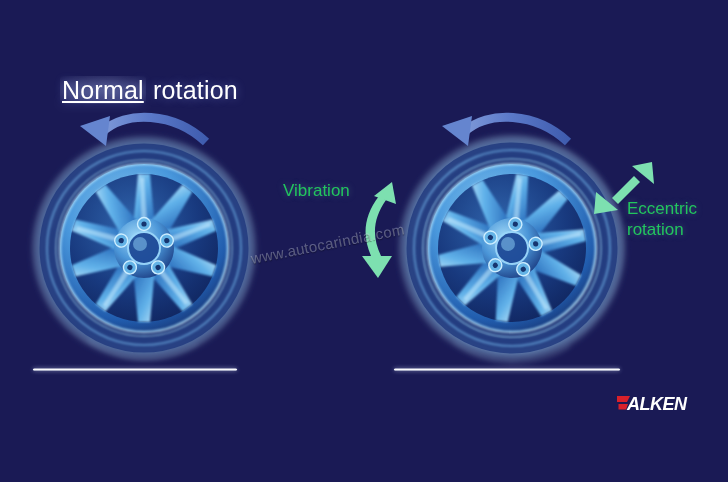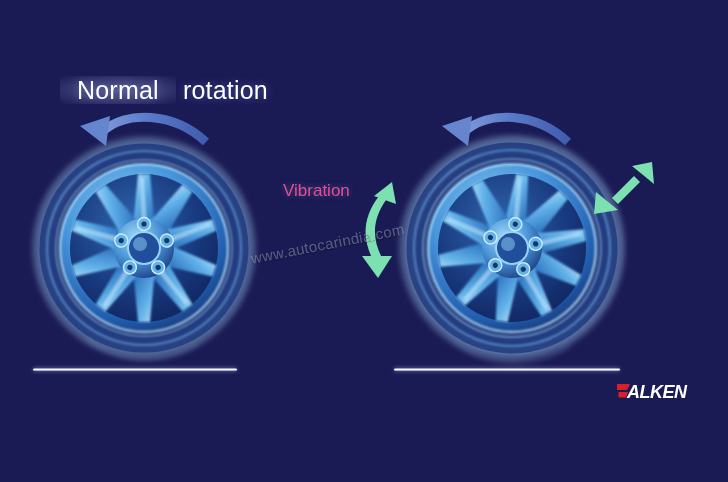--- a/index.html
+++ b/index.html
@@ -27,28 +27,29 @@
     white-space: nowrap;
     text-shadow: 0 0 10px rgba(150,170,255,0.45);
   }
   #title-left  { left: 60px;  top: 76px; }
   #title-right { left: 358px; top: 76px; }
   .hl {
     background: radial-gradient(ellipse at center,
                 rgba(200,215,255,0.30) 0%,
                 rgba(200,215,255,0.16) 55%,
                 rgba(200,215,255,0.0) 100%);
-    padding: 0 17px;
+    padding: 0 2px;
     border-radius: 3px;
+    text-decoration: underline;
   }
 
   
   .label {
     position: absolute;
-    color: #ec4899;
+    color: #22c55e;
     font-size: 17px;
     line-height: 21px;
     white-space: pre;
     text-shadow: 0 0 7px rgba(140,200,190,0.35);
   }
   #label-vibration { left: 283px; top: 180px; }
   #label-eccentric { left: 627px; top: 198px; }
 
   
   .wheel-unit { position: absolute; }
@@ -90,21 +91,21 @@
     white-space: nowrap;
     transform: rotate(-11deg);
     transform-origin: 0 50%;
     text-shadow: 0 1px 1px rgba(0,0,0,0.35);
   }
 
   
   #falken-logo {
     position: absolute;
     left: 617px;
-    top: 381px;
+    top: 393px;
     height: 20px;
     display: flex;
     align-items: flex-start;
   }
   #falken-logo svg { display: block; overflow: visible; }
 </style>
 </head>
 <body>
 
 <div id="canvas">
@@ -454,20 +455,22 @@
       </g>
     </svg>
   </div>
 
   <div id="watermark">www.autocarindia.com</div>
 
   <div class="heading" id="title-left"><span class="hl">Normal</span><span> rotation</span></div>
 
 
   <div class="label" id="label-vibration">Vibration</div>
+  <div class="label" id="label-eccentric">Eccentric
+rotation</div>
 
   <div id="falken-logo">
     <svg width="92" height="20" viewBox="0 0 92 20">
       <g>
 
         <path d="M0 3 L13 3 L10 9 L0 9 Z" fill="#d9202a"></path>
         <path d="M1.5 11 L11 11 L9 16.5 L1.5 16.5 Z" fill="#d9202a"></path>
 
         <text x="10" y="17" font-family="'Liberation Sans', sans-serif" font-size="18" font-weight="bold" font-style="italic" letter-spacing="-0.5" fill="#ffffff">ALKEN</text>
       </g>

